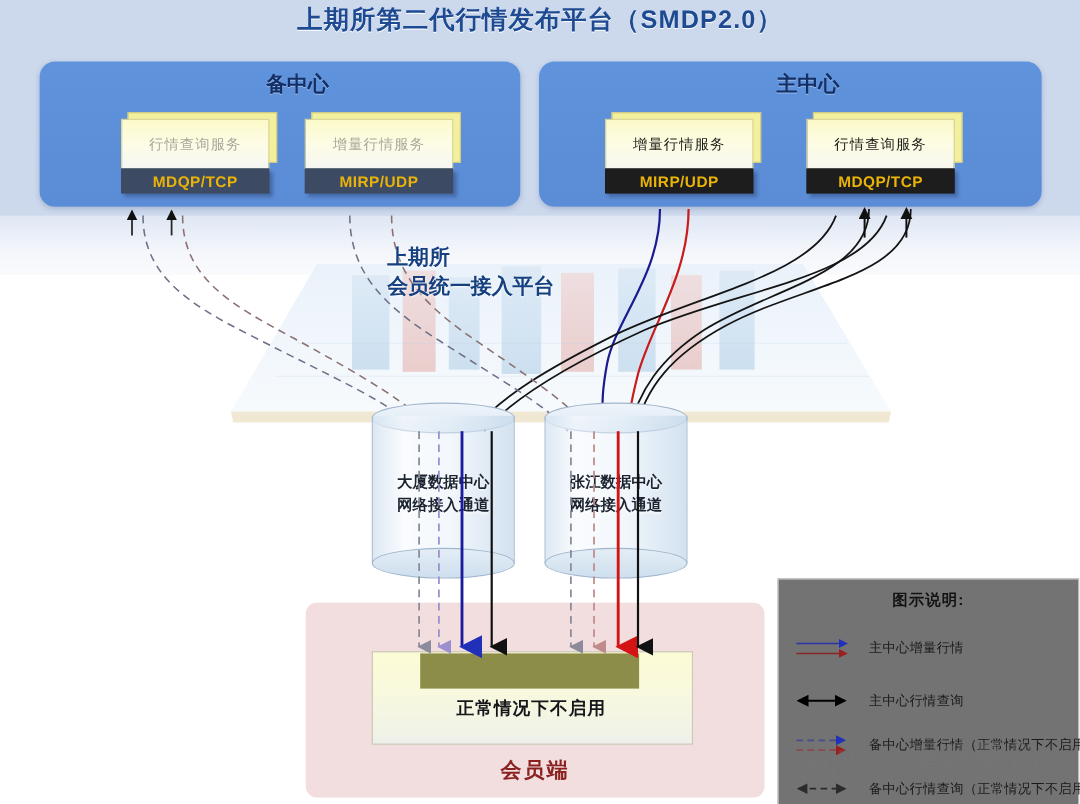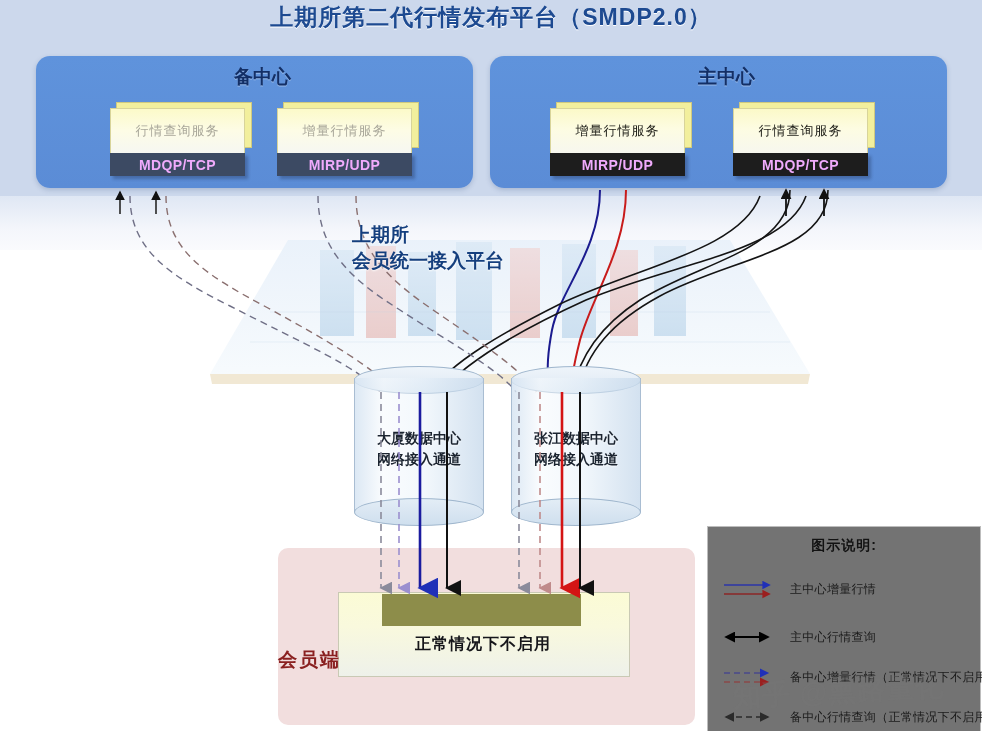--- a/index.html
+++ b/index.html
@@ -34,21 +34,21 @@
 
   
   .dc-panel{
     position:absolute;top:56px;height:132px;border-radius:14px;
     background:linear-gradient(180deg,#5f93dc 0%, #5b8cd6 100%);
     box-shadow:0 2px 5px rgba(40,70,120,.22);
   }
   #panel-backup{left:36px;width:437px;}
   #panel-main{left:490px;width:457px;}
   .dc-title{
-    position:absolute;left:8px;top:8px;width:100%;text-align:center;
+    position:absolute;left:16px;top:8px;width:100%;text-align:center;
     font-size:19px;font-weight:bold;color:#132f66;
     text-shadow:0 1px 0 rgba(255,255,255,.35);
   }
 
   
   .svc{position:absolute;top:52px;width:140px;height:66px;}
   .svc .stack{
     position:absolute;left:6px;top:-6px;width:134px;height:44px;
     background:#f2ef9d;border:1px solid #cfc97f;
   }
@@ -57,37 +57,37 @@
     background:linear-gradient(180deg,#fbf9c8 0%, #fdfce2 45%, #f7f7ef 100%);
     border:1px solid #d8d49a;
     display:flex;align-items:center;justify-content:center;
   }
   .svc .card span{font-size:13px;color:#3a3a32;letter-spacing:1px;}
   .svc .bar{
     position:absolute;left:0;top:45px;width:135px;height:23px;
     display:flex;align-items:center;justify-content:center;
     box-shadow:3px 3px 3px rgba(20,30,60,.30);
   }
-  .svc .bar span{font-size:14px;font-weight:bold;color:#f0abfc;letter-spacing:.4px;}
+  .svc .bar span{font-size:14px;font-weight:bold;color:#eab308;letter-spacing:.4px;}
   .svc.dim .card span{color:#a9a79a;}
   .svc.dim .bar{background:#3c4a63;}
   .svc.dim .card{background:linear-gradient(180deg,#fcfac9 0%, #fdfce6 50%, #f6f7f2 100%);}
   .svc.strong .bar{background:#1d1d1d;}
   .svc.strong .card span{color:#1c1c16;font-weight:500;}
 
   
   .platform{position:absolute;left:170px;top:232px;width:640px;height:160px;}
   .plat-label{
     position:absolute;left:352px;top:222px;width:200px;text-align:left;
     font-size:19px;font-weight:bold;color:#153f7e;line-height:26px;z-index:7;
     text-shadow:0 1px 2px rgba(255,255,255,.9);
   }
 
   
-  .cyl{position:absolute;width:158px;height:160px;z-index:6;margin-left:16px;}
+  .cyl{position:absolute;width:158px;height:160px;z-index:6;}
   #cyl-left{left:338px;top:366px;}
   #cyl-right{left:495px;top:366px;}
   .cyl .body{
     position:absolute;left:0;top:12px;width:128px;height:134px;
     background:linear-gradient(90deg,rgba(214,228,242,.85) 0%,rgba(246,250,253,.55) 22%,rgba(226,238,248,.45) 55%,rgba(200,218,236,.8) 100%);
     border-left:1px solid #a9bdd2;border-right:1px solid #a9bdd2;
   }
   .cyl .top{
     position:absolute;left:0;top:0;width:128px;height:26px;border-radius:50%;
     background:linear-gradient(180deg,#eef4fa 0%, #dde8f3 100%);
@@ -116,21 +116,21 @@
   }
   .recv-olive{
     position:absolute;left:382px;top:594px;width:199px;height:32px;
     background:#8d8d4a;
   }
   .recv-text{
     position:absolute;left:338px;top:634px;width:290px;text-align:center;
     font-size:16px;font-weight:bold;color:#16161a;letter-spacing:1px;
   }
   .member-text{
-    position:absolute;left:278px;top:647px;width:417px;
+    position:absolute;left:278px;top:687px;width:417px;text-align:center;
     font-size:19px;font-weight:bold;color:#8a2020;letter-spacing:2px;
   }
 
   
   .legend{
     position:absolute;left:707px;top:526px;width:272px;height:207px;
     background:#737373;border:1px solid #bdbdbd;
   }
   .legend-title{
     position:absolute;left:0;top:10px;width:272px;text-align:center;

